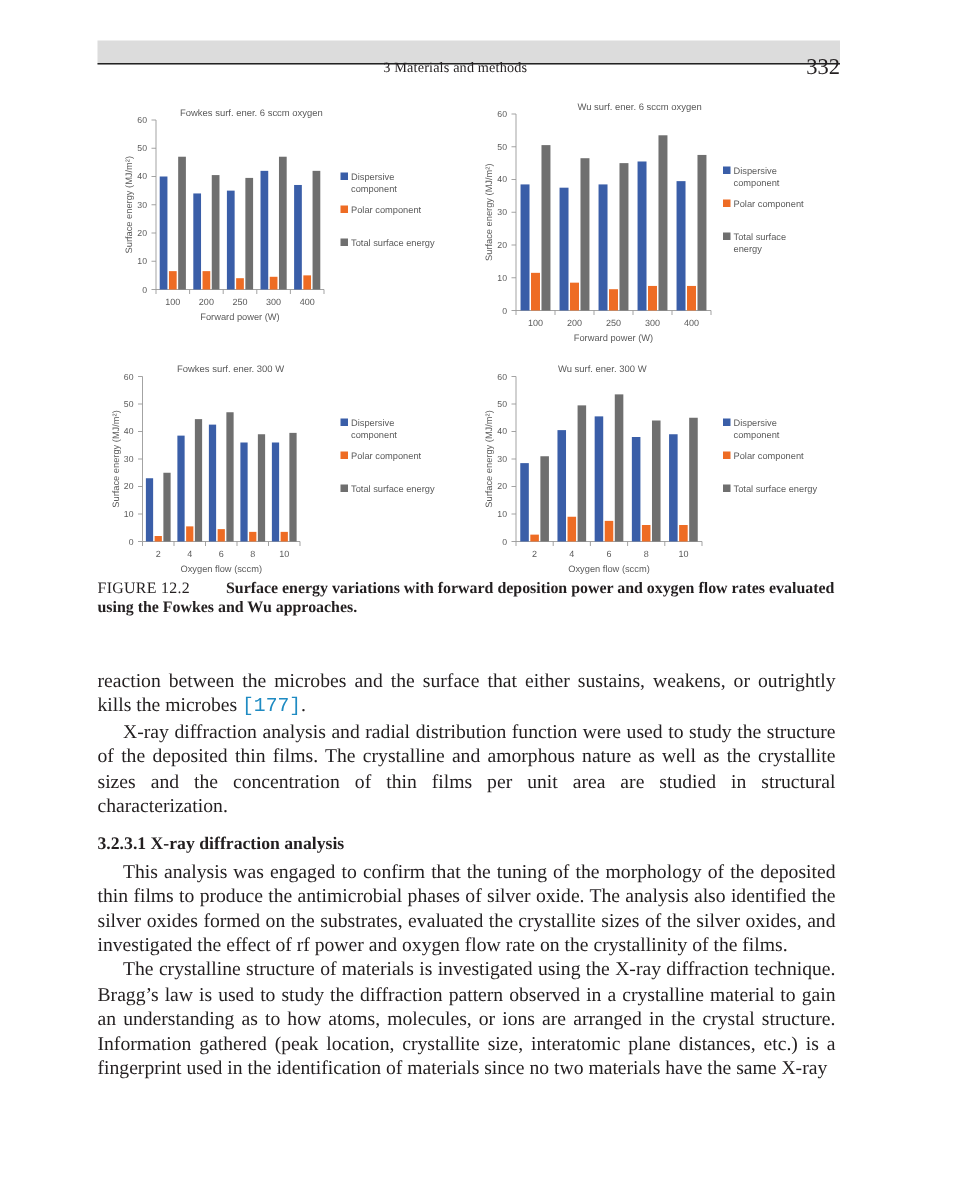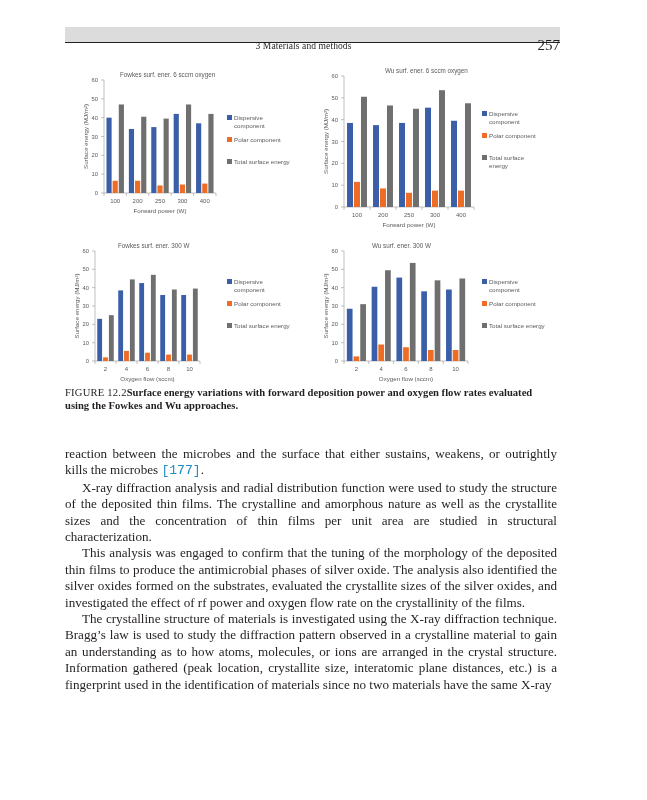--- a/index.html
+++ b/index.html
@@ -4,35 +4,35 @@
 <style>
   html, body { margin:0; padding:0; background:#ffffff; }
   body { width:647px; height:800px; position:relative; overflow:hidden; font-family:"Liberation Serif","DejaVu Serif",serif; color:#231f20; }
   .hdr-band { position:absolute; left:65px; top:27px; width:495px; height:15px; background:#dcdcdc; border-bottom:1.5px solid #222; }
   .running-head { position:absolute; left:0; width:579px; top:41px; text-align:center; font-size:9.5px; letter-spacing:0.1px; }
   .running-head span { position:relative; left:14px; }
   .page-num { position:absolute; right:87px; top:37px; font-size:15px; }
   .chart { position:absolute; font-family:"Liberation Sans","DejaVu Sans",sans-serif; color:#555; }
   .chart svg { display:block; }
   .caption { position:absolute; left:65px; top:386px; width:492px; font-size:10.6px; line-height:13px; font-weight:bold; }
-  .caption .fig { letter-spacing:0.2px; margin-right:0; font-weight:normal; }
+  .caption .fig { letter-spacing:0.2px; margin-right:24px; font-weight:normal; }
   .caption .cap-text { font-weight:bold; }
   .body { position:absolute; left:65px; top:446px; width:492px; font-size:13.1px; line-height:16.4px; text-align:justify; }
   .body p { margin:0; }
   .indent { text-indent:17px; }
   .ref { color:#1f8bc2;font-family:Liberation Mono, monospace; }
   .h3 { font-weight:bold; font-style:italic; font-size:13.5px; margin-top:12px !important; margin-bottom:1px !important; }
   .h4 { font-weight:bold; font-size:11.8px; margin-top:9px !important; margin-bottom:2px !important; }
 </style>
 </head>
 <body>
 
 <div class="hdr-band"></div>
 <div class="running-head"><span>3  Materials and methods</span></div>
-<div class="page-num">257</div>
+<div class="page-num">332</div>
 
 <div class="chart" id="chart0" style="left:62px;top:62px;">
     <svg width="265" height="165" viewBox="0 0 265 165">
       <text x="58" y="15" font-size="6.3" fill="#5a5a5a" font-family="Liberation Sans, DejaVu Sans, sans-serif">Fowkes surf. ener. 6 sccm oxygen</text>
       <line x1="42" y1="18" x2="42" y2="131" stroke="#999" stroke-width="0.6"></line>
       <line x1="39" y1="131" x2="42" y2="131" stroke="#999" stroke-width="0.6"></line>
       <text x="36" y="133" font-size="5.8" fill="#5a5a5a" font-family="Liberation Sans, DejaVu Sans, sans-serif" text-anchor="end">0</text>
       <line x1="39" y1="112.16666666666667" x2="42" y2="112.16666666666667" stroke="#999" stroke-width="0.6"></line>
       <text x="36" y="114.16666666666667" font-size="5.8" fill="#5a5a5a" font-family="Liberation Sans, DejaVu Sans, sans-serif" text-anchor="end">10</text>
       <line x1="39" y1="93.33333333333334" x2="42" y2="93.33333333333334" stroke="#999" stroke-width="0.6"></line>
@@ -261,15 +261,16 @@
     </svg>
   </div>
 
 <div class="caption">
   <span class="fig">FIGURE 12.2</span><span class="cap-text">Surface energy variations with forward deposition power and oxygen flow rates evaluated using the Fowkes and Wu approaches.</span>
 </div>
 
 <div class="body">
   <p><span>reaction between the microbes and the surface that either sustains, weakens, or outrightly kills the microbes </span><a class="ref">[177]</a><span>.</span></p>
   <p class="indent">X-ray diffraction analysis and radial distribution function were used to study the structure of the deposited thin films. The crystalline and amorphous nature as well as the crystallite sizes and the concentration of thin films per unit area are studied in structural characterization.</p>
+  <p class="h4">3.2.3.1  X-ray diffraction analysis</p>
   <p class="indent">This analysis was engaged to confirm that the tuning of the morphology of the deposited thin films to produce the antimicrobial phases of silver oxide. The analysis also identified the silver oxides formed on the substrates, evaluated the crystallite sizes of the silver oxides, and investigated the effect of rf power and oxygen flow rate on the crystallinity of the films.</p>
   <p class="indent">The crystalline structure of materials is investigated using the X-ray diffraction technique. Bragg’s law is used to study the diffraction pattern observed in a crystalline material to gain an understanding as to how atoms, molecules, or ions are arranged in the crystal structure. Information gathered (peak location, crystallite size, interatomic plane distances, etc.) is a fingerprint used in the identification of materials since no two materials have the same X-ray</p>
 </div>
 
 </body></html>

